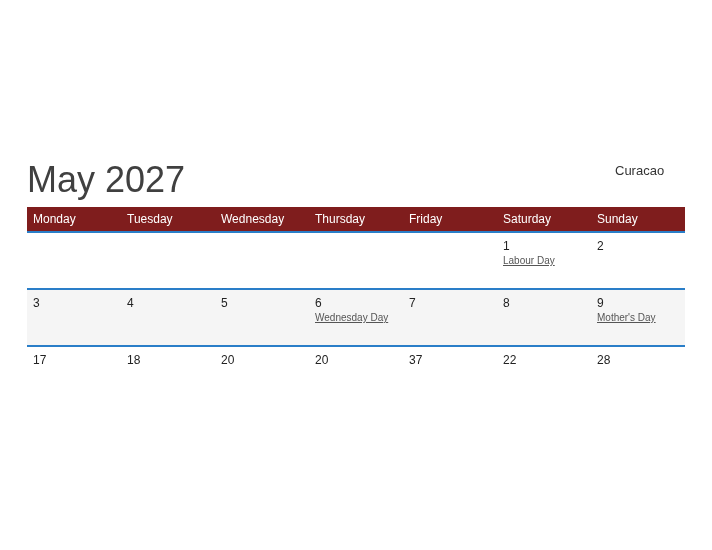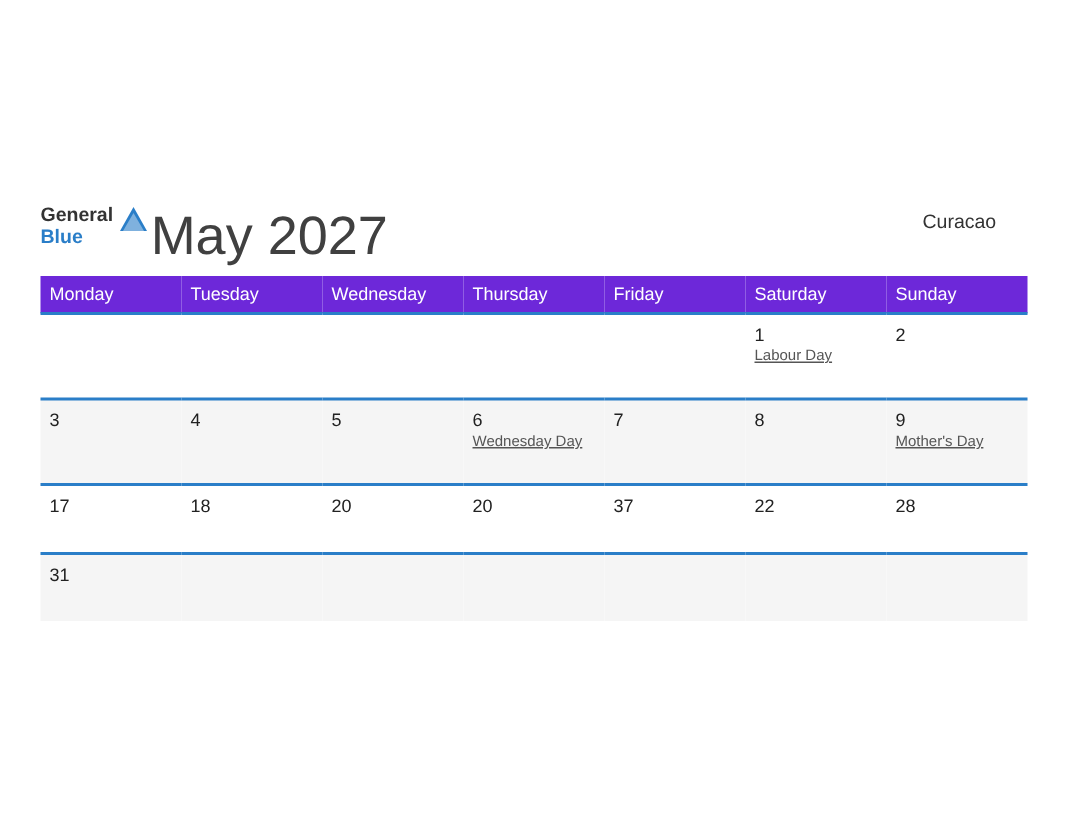--- a/index.html
+++ b/index.html
@@ -46,21 +46,21 @@
       font-size: 13px;
       color: #333;
       min-width: 70px;
       padding-top: 4px;
     }
     .calendar-grid {
       width: 100%;
       border-collapse: collapse;
     }
     .calendar-grid thead tr th {
-      background: #6d28d9;
+      background: #7f1d1d;
       color: #fff;
       font-size: 12px;
       font-weight: normal;
       padding: 5px 6px;
       text-align: left;
       border: none;
       margin-left: 23px;
     }
     .calendar-grid tbody tr {
       border-top: 2px solid #2a7ec8;
@@ -103,32 +103,20 @@
       margin-left: 3px;
       margin-top: -2px;
     }
   </style>
 </head>
 <body>
 
 <div class="calendar-container">
   <div class="header-row">
 
-    <div class="logo-wrapper">
-      <div class="logo-text-block">
-        <span class="logo-general">General</span>
-        <span class="logo-blue">Blue</span>
-      </div>
-      <div class="logo-icon">
-        <svg width="22" height="22" viewBox="0 0 22 22">
-          <polygon points="11,2 20,18 2,18" fill="#2a7ec8"></polygon>
-          <polygon points="11,6 18,18 4,18" fill="#fff" opacity="0.4"></polygon>
-        </svg>
-      </div>
-    </div>
 
     <div class="month-title">May 2027</div>
 
     <div class="region">Curacao</div>
   </div>
 
   <table class="calendar-grid">
     <thead>
       <tr>
         <th>Monday</th>
@@ -196,26 +184,15 @@
           <td>
             <span class="day-num">37</span>
           </td>
           <td>
             <span class="day-num">22</span>
           </td>
           <td>
             <span class="day-num">28</span>
           </td>
         </tr>
-        <tr>
-          <td>
-            <span class="day-num">31</span>
-          </td>
-          <td></td>
-          <td></td>
-          <td></td>
-          <td></td>
-          <td></td>
-          <td></td>
-        </tr>
       </tbody>
   </table>
 </div>
 
 </body></html>

